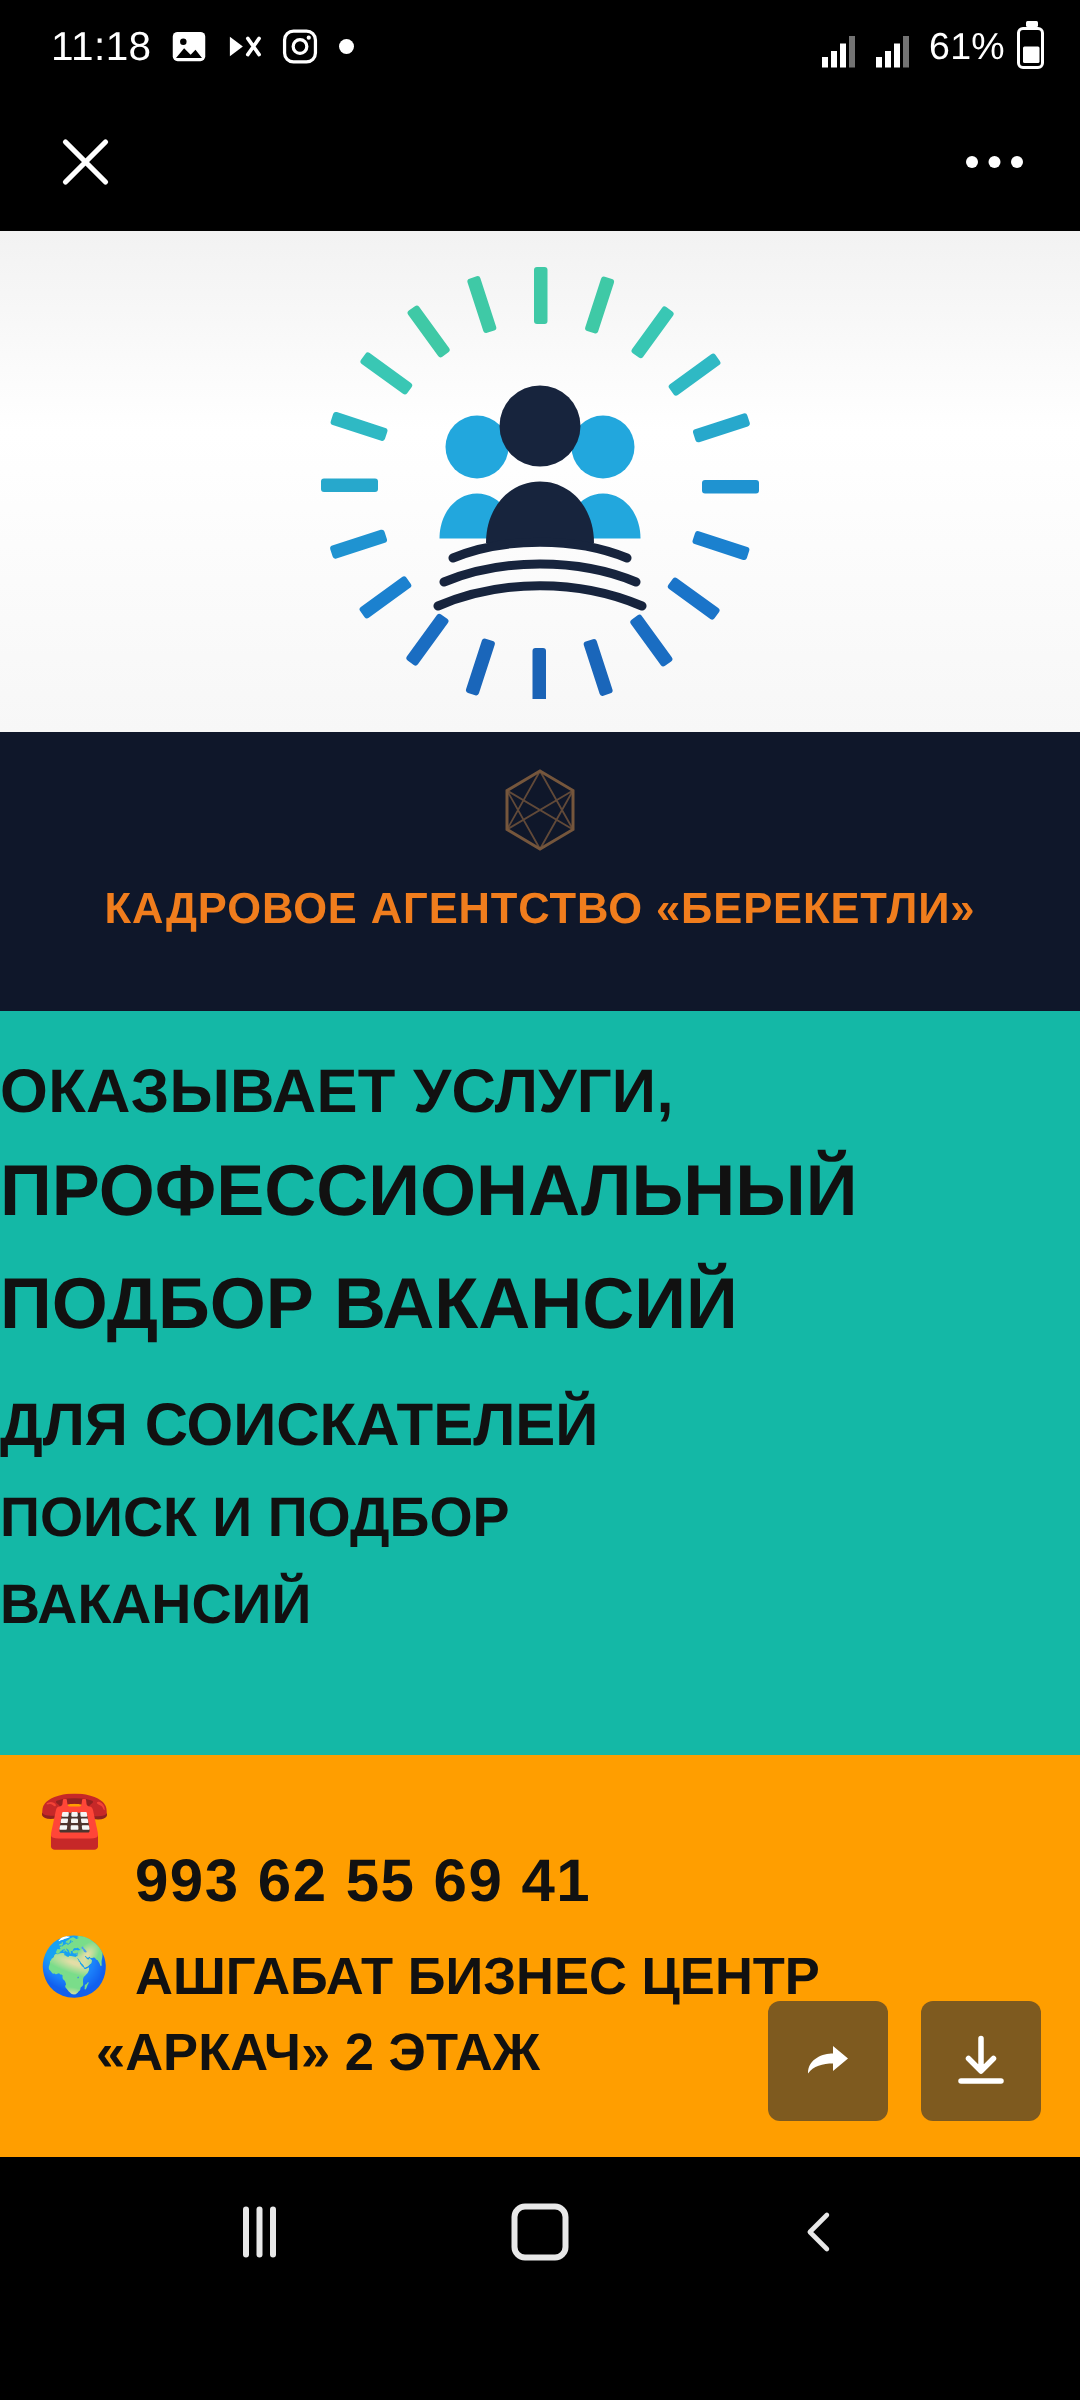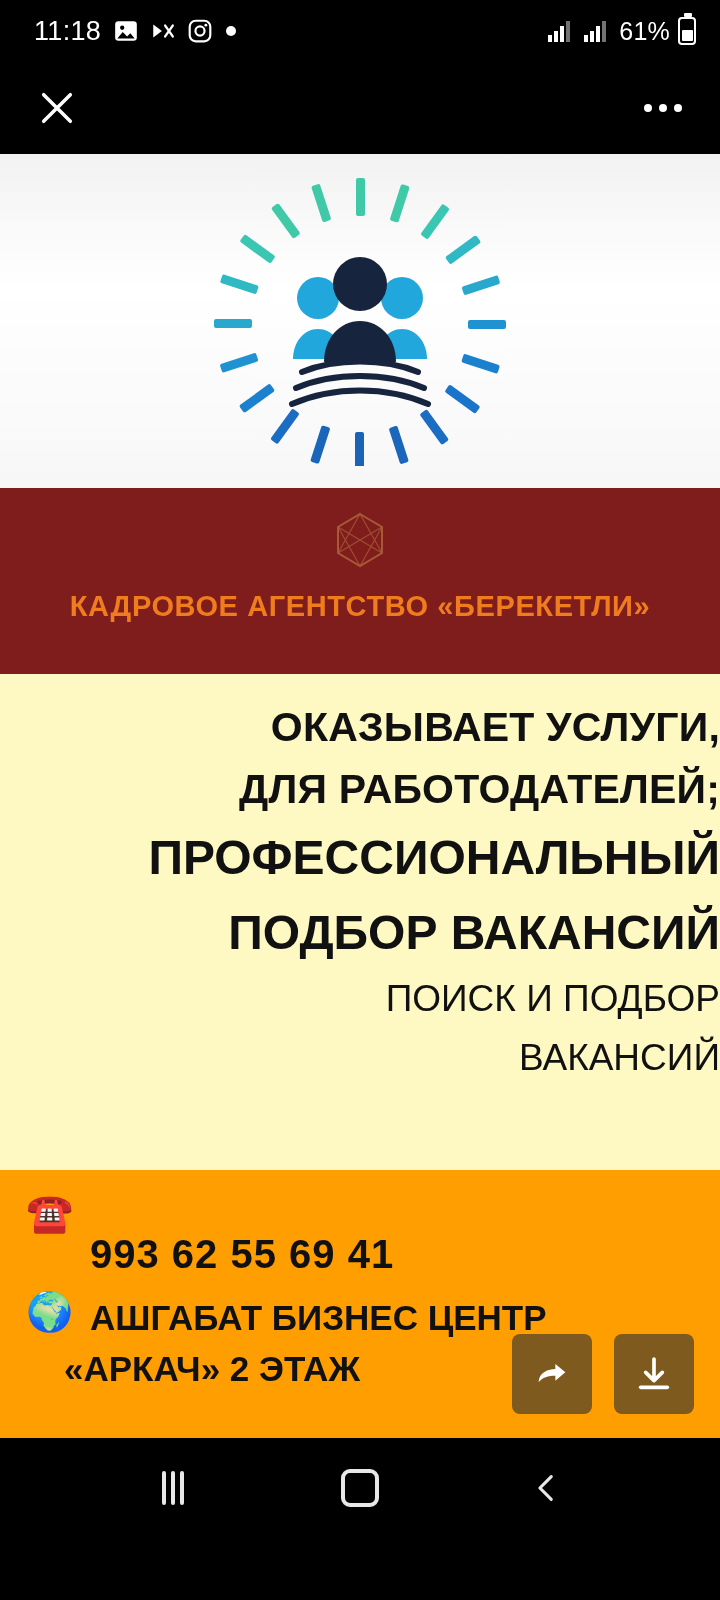--- a/index.html
+++ b/index.html
@@ -44,21 +44,21 @@
     align-items: center;
     gap: 11px;
   }
   .si {
     display: inline-flex;
     align-items: center;
     justify-content: center;
   }
   .status-right {
     display: flex;
-    align-items: flex-start;
+    align-items: flex-end;
     gap: 8px;
   }
   .battery-text {
     font-size: 25px;
     font-weight: 500;
     letter-spacing: .2px;
   }
   .batt {
     width: 18px;
     height: 28px;
@@ -129,46 +129,46 @@
     background: linear-gradient(#f2f2f2, #ffffff 40%, #f7f7f7);
     height: 334px;
     display: flex;
     align-items: center;
     justify-content: center;
   }
   .logo-wrap { width: 300px; height: 290px; }
 
   
   .maroon-band {
-    background: #7f1d1d;
+    background: #0f172a;
     height: 186px;
     display: flex;
     flex-direction: column;
     align-items: center;
     justify-content: flex-start;
     padding-top: 22px;
     position: relative;
   }
   .deco-poly { opacity: .55; }
   .agency-title {
     color: #f07d1d;
     font-size: 29px;
     font-weight: bold;
     letter-spacing: .6px;
     white-space: nowrap;
     margin-top: 14px;
   }
 
   
   .lilac-band {
-    background: #fef9c3;
+    background: #14b8a6;
     padding: 22px 0 16px 0;
     display: flex;
     flex-direction: column;
-    align-items: flex-end;
+    align-items: flex-start;
     height: 496px;
   }
   .lilac-band .l1,
   .lilac-band .l2 {
     color: #111;
     font-size: 41px;
     font-weight: bold;
     letter-spacing: .2px;
     line-height: 1.52;
     text-align: center;
@@ -186,21 +186,21 @@
     font-size: 40px;
     font-weight: bold;
     line-height: 1.62;
     text-align: center;
     margin-top: 10px;
   }
   .lilac-band .l6,
   .lilac-band .l7 {
     color: #111;
     font-size: 37px;
-    font-weight: normal;
+    font-weight: bold;
     line-height: 1.58;
     text-align: center;
   }
 
   
   .orange-band {
     background: #ff9e00;
     flex: 1 1 auto;
     padding: 24px 0 22px 26px;
     display: flex;
@@ -400,23 +400,23 @@
       <div class="maroon-band">
         <svg class="deco-poly" width="66" height="66" viewBox="0 0 66 66">
           <polygon points="33,4 55,17 55,43 33,56 11,43 11,17" fill="none" stroke="#c98a4b" stroke-width="2"></polygon>
           <path d="M33,4 L55,43 M55,17 L11,43 M33,56 L11,17 M33,4 L11,43 M55,17 L33,56 M55,43 L11,17" stroke="#c98a4b" stroke-width="1.2" fill="none" opacity=".8"></path>
         </svg>
         <div class="agency-title">КАДРОВОЕ АГЕНТСТВО «БЕРЕКЕТЛИ»</div>
       </div>
 
       <div class="lilac-band">
         <div class="l1">ОКАЗЫВАЕТ УСЛУГИ,</div>
-        <div class="l2">ДЛЯ РАБОТОДАТЕЛЕЙ;</div>
         <div class="l3">ПРОФЕССИОНАЛЬНЫЙ</div>
         <div class="l4">ПОДБОР ВАКАНСИЙ</div>
+        <div class="l5">ДЛЯ СОИСКАТЕЛЕЙ</div>
         <div class="l6">ПОИСК И ПОДБОР</div>
         <div class="l7">ВАКАНСИЙ</div>
       </div>
 
       <div class="orange-band">
         <div class="contact-row">
           <span class="emoji">☎️</span>
           <span class="phone-number">993 62 55 69 41</span>
         </div>
         <div class="contact-row">

